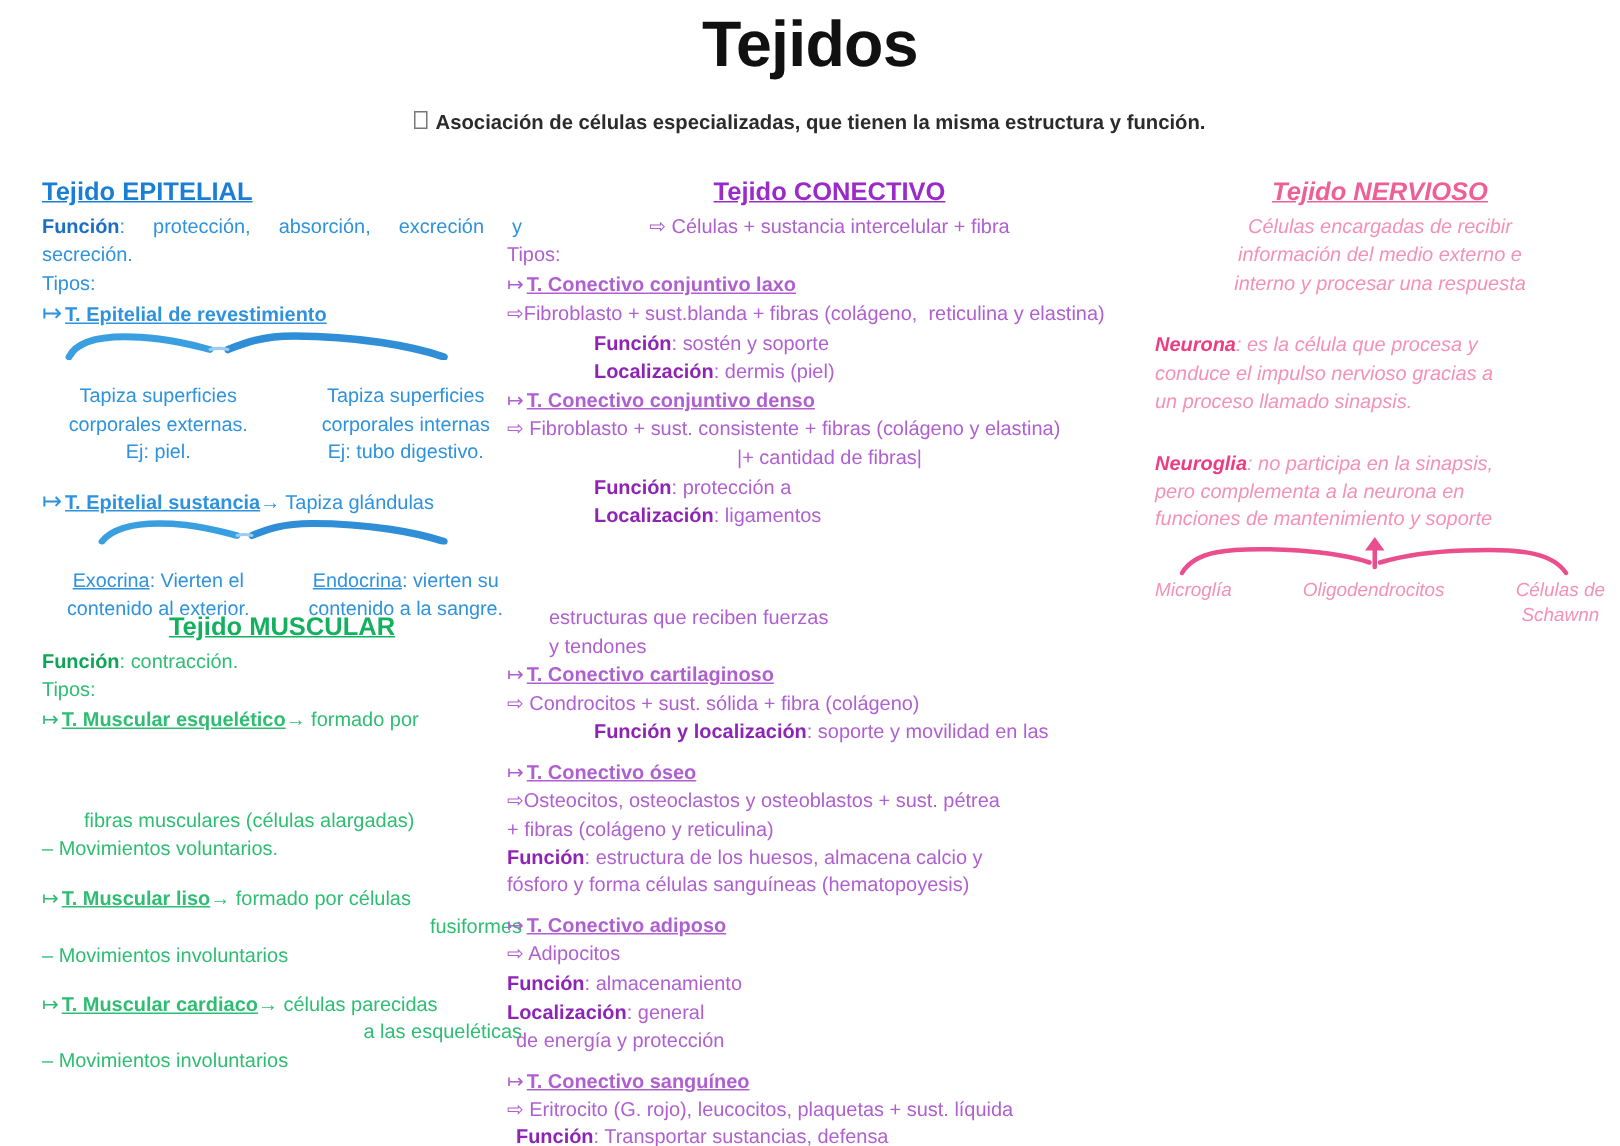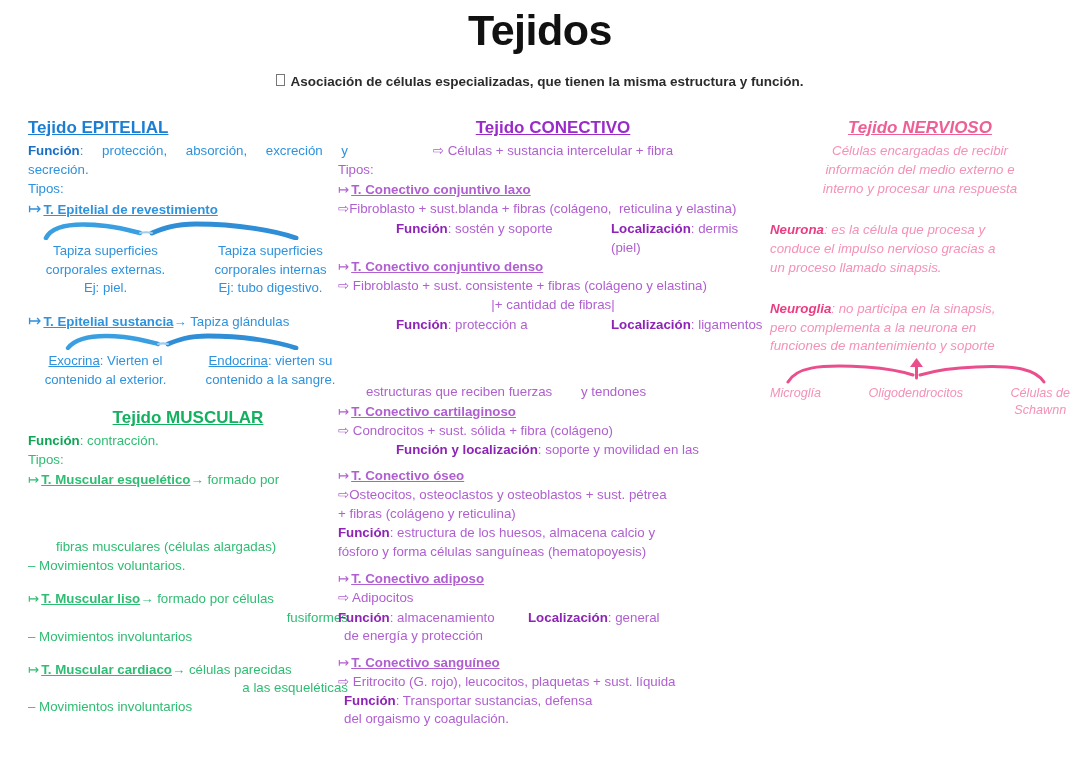--- a/index.html
+++ b/index.html
@@ -100,38 +100,39 @@
     line-height: 1.5;
     display: inline;
   }
   .arrow-m { font-weight: normal; text-decoration: none; margin-right: 2px; }
   .arrow-plain { text-decoration: none; font-weight: normal; }
 
   
   .split {
     display: flex;
     gap: 10px;
-    margin-top: 2px;
+    margin-top: 15px;
   }
   .split > div {
     flex: 1;
     text-align: center;
     font-size: 13.2px;
     line-height: 1.42;
   }
   .split .u { text-decoration: underline; }
 
   
   .brace { display: block; line-height: 0; }
 
   
   .pair {
     display: flex;
     font-size: 13.3px;
     line-height: 1.45;
+    flex-direction: column;
   }
   .pair .left  { width: 215px; }
   .pair .right { flex: 1; }
   .pad-l { padding-left: 58px; }
   .pad-l2 { padding-left: 28px; margin-top: 48px; }
 
   .nerv-terms {
     display: flex;
     justify-content: space-between;
     font-size: 12.6px;

